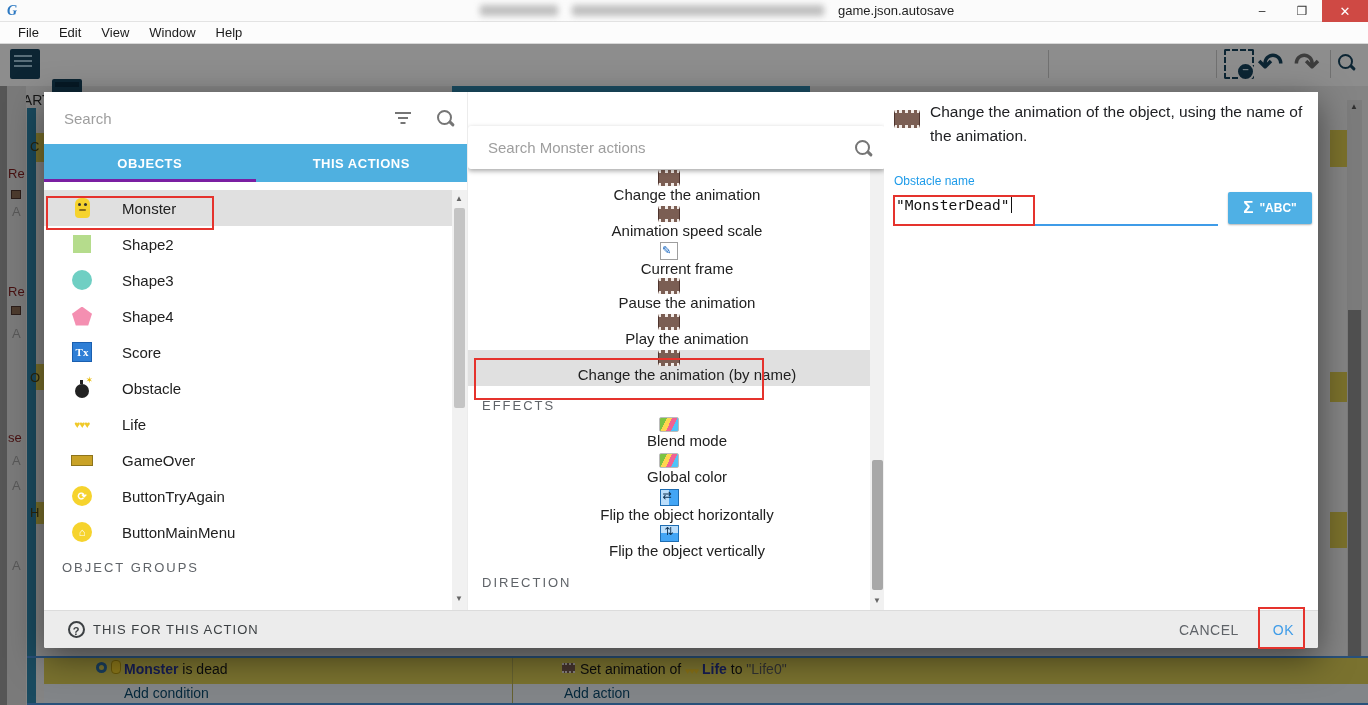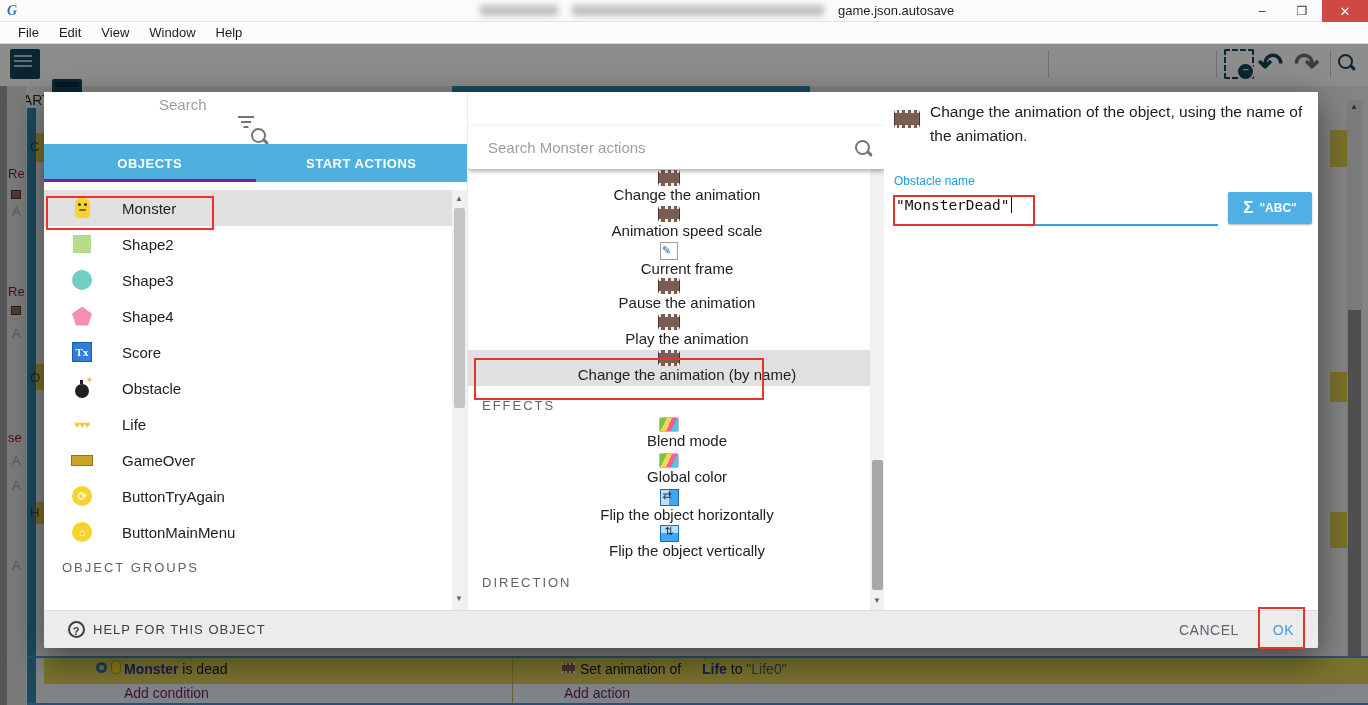--- a/index.html
+++ b/index.html
@@ -66,40 +66,40 @@
   .ybandR { position:absolute; left:1330px; width:17px; background:#dcc94f; }
   .vscroll-bg { position:absolute; left:1347px; top:56px; width:15px; height:558px; background:#dedede; }
   .vscroll-bg .arr { position:absolute; left:3px; top:2px; font-size:8px; color:#555; }
   .vscroll-bg .thumb { position:absolute; left:1px; top:210px; width:13px; height:346px; background:#8f8f8f; }
 
   
   .ev-topline { position:absolute; left:27px; top:612px; width:1341px; height:2px; background:#4a90d9; }
   .ev-rowA { position:absolute; left:44px; top:614px; width:1324px; height:26px; background:#d9cb54;
     display:flex; align-items:center; font-size:14px; color:#161616; }
   .ev-rowB { position:absolute; left:44px; top:640px; width:1324px; height:19px; background:#e8eef2;
-    font-size:14px; color:#701a75; }
+    font-size:14px; color:#0c4a6e; }
   .ev-botline { position:absolute; left:27px; top:659px; width:1341px; height:2px; background:#4a90d9; }
   .ev-divider { position:absolute; left:512px; top:614px; width:1px; height:45px; background:#b5ad57; }
   .obj-ref { font-weight:bold; color:#283593; }
   .gear-mini { position:absolute; left:52px; top:4px; width:11px; height:11px; background:#2e6da4; border-radius:50%; }
   .gear-mini::after { content:""; position:absolute; left:3px; top:3px; width:5px; height:5px; background:#d9cb54; border-radius:50%; }
   .monster-mini { position:absolute; left:67px; top:2px; width:10px; height:14px; background:#f6d32d; border-radius:4px; border:1px solid #b89a10; }
   .film-mini { position:absolute; left:518px; top:5px; width:13px; height:10px; background:#7b5e53;
     border-top:2px dotted #efe7e2; border-bottom:2px dotted #efe7e2; }
   .hearts-mini { font-size:9px; color:#f0c929; letter-spacing:-1px; }
 
   .dim-overlay { position:absolute; left:0; top:0; width:1368px; height:661px; background:rgba(0,0,0,0.44); }
 
   
   .dialog { position:absolute; left:44px; top:48px; width:1274px; height:556px; background:#fff;
     border-radius:2px; box-shadow:0 10px 35px rgba(0,0,0,0.5); }
 
   
   .panel-left { position:absolute; left:0; top:0; width:423px; height:518px; background:#fff; overflow:hidden; }
-  .search-row { position:relative; height:52px; display:flex; align-items:center; padding:0 14px 0 20px;flex-direction:column; }
+  .search-row { position:relative; height:52px; display:flex; align-items:center; padding:0 14px 0 20px; }
   .search-row input { flex:1; border:none; outline:none; font-size:15px; color:#333; background:transparent; }
   .search-row input::placeholder { color:#9e9e9e; }
   .filter-ico { width:16px; height:12px; margin-right:26px; position:relative; }
   .filter-ico span { position:absolute; left:50%; transform:translateX(-50%); height:2px; background:#757575; display:block; }
   .filter-ico span:nth-child(1){ top:0; width:16px; } .filter-ico span:nth-child(2){ top:5px; width:10px; }
   .filter-ico span:nth-child(3){ top:10px; width:5px; }
   .gray-ico { color:#757575; }
 
   .tabs { height:38px; background:#4fb0e0; display:flex; position:relative; }
   .tab { flex:1; display:flex; align-items:center; justify-content:center; color:#fff;
@@ -313,21 +313,21 @@
         <input type="text" placeholder="Search" style="">
         <span class="filter-ico">
             <span></span>
             <span></span>
             <span></span>
           </span>
         <span class="mag gray-ico"></span>
       </div>
       <div class="tabs">
         <div class="tab">OBJECTS</div>
-        <div class="tab">START ACTIONS</div>
+        <div class="tab">THIS ACTIONS</div>
         <div class="tab-underline"></div>
       </div>
       <div class="obj-list" style="padding-top:8px">
         <div class="obj-row selected">
           <span class="ico">
               <span class="i-monster"></span>
             </span>
           <span>Monster</span>
         </div>
         <div class="obj-row">
@@ -481,21 +481,21 @@
       <div class="field-underline"></div>
       <button class="expr-btn">
         <span class="expr-sigma">Σ</span>
         <span class="expr-abc">"ABC"</span>
       </button>
     </div>
 
     <div class="dlg-footer">
       <div class="help-link">
         <span class="q-ico">?</span>
-        <span>HELP FOR THIS OBJECT</span>
+        <span>THIS FOR THIS ACTION</span>
       </div>
       <div class="footer-right">
         <button class="btn-cancel">CANCEL</button>
         <button class="btn-ok">OK</button>
       </div>
     </div>
 
     <div class="redbox" style="left:2px;top:104px;width:168px;height:34px"></div>
     <div class="redbox" style="left:430px;top:266px;width:290px;height:42px"></div>
     <div class="redbox" style="left:849px;top:103px;width:142px;height:31px"></div>

